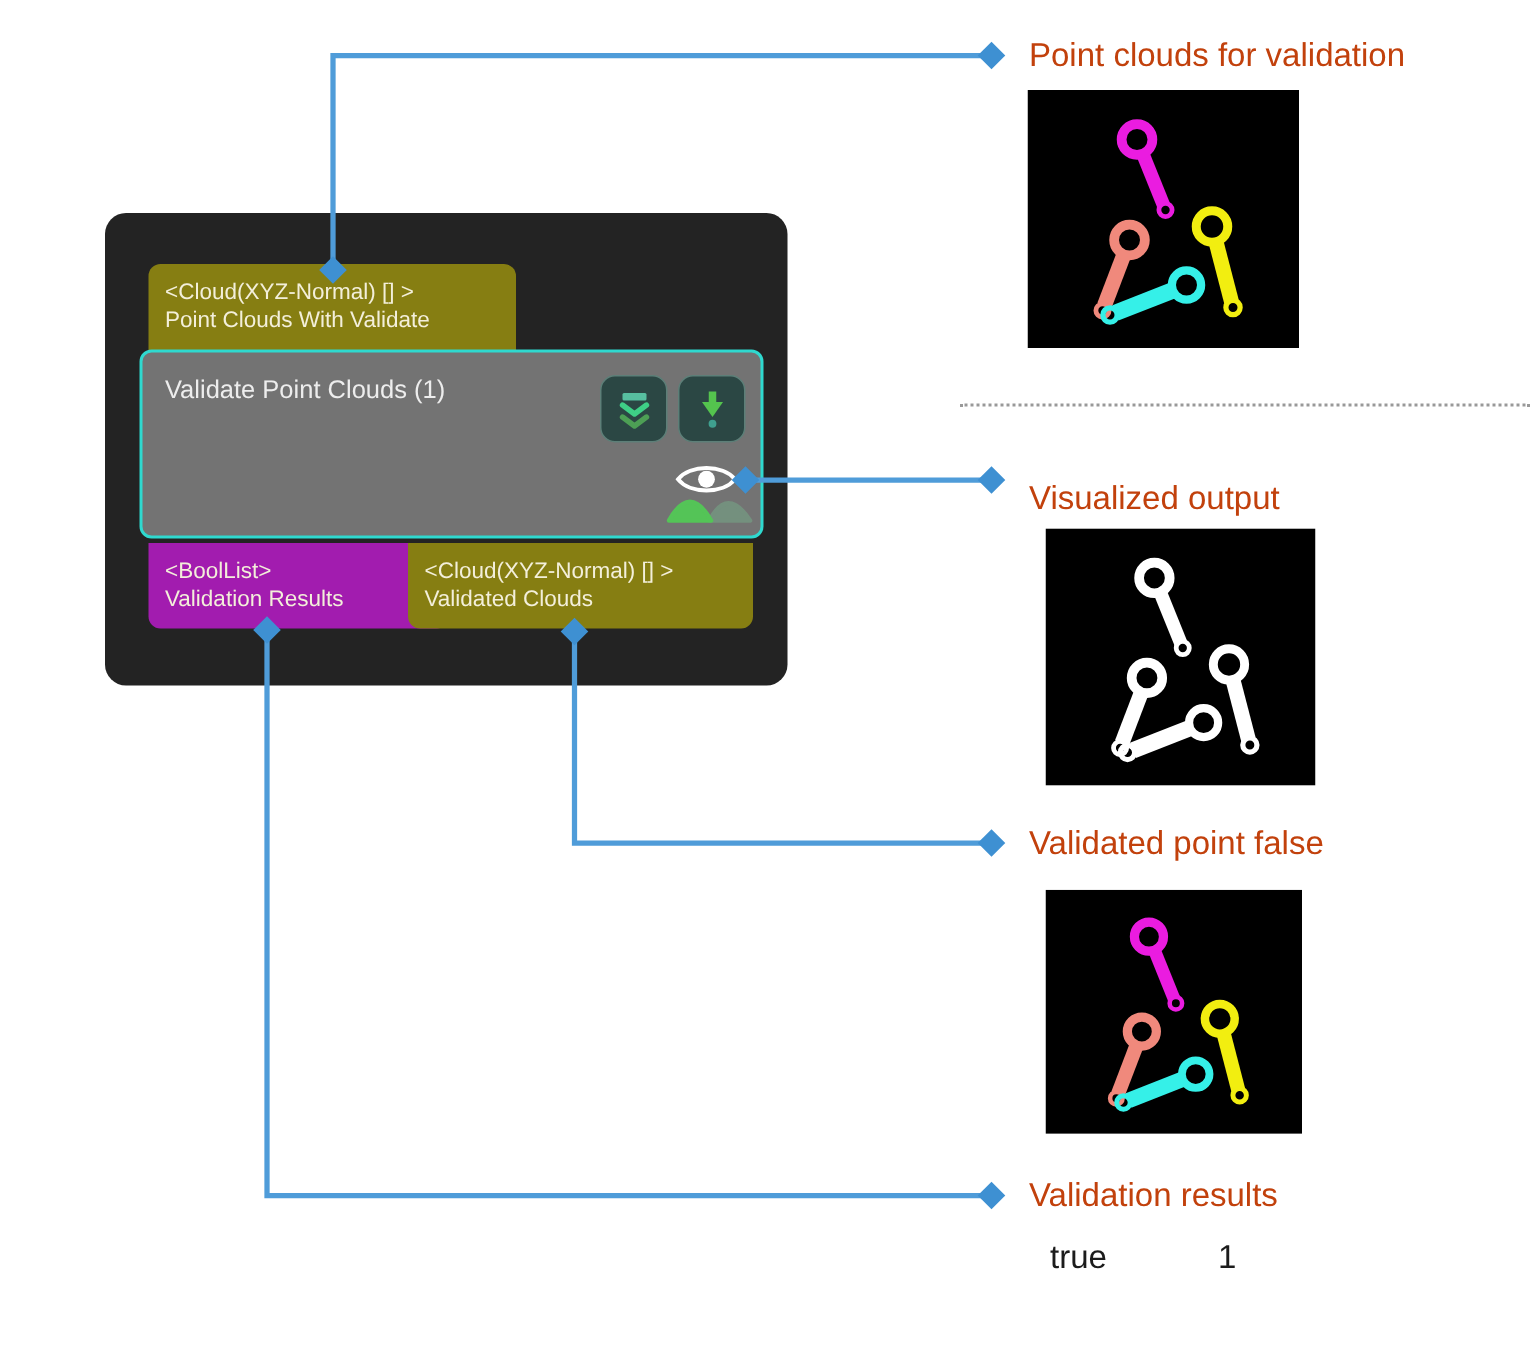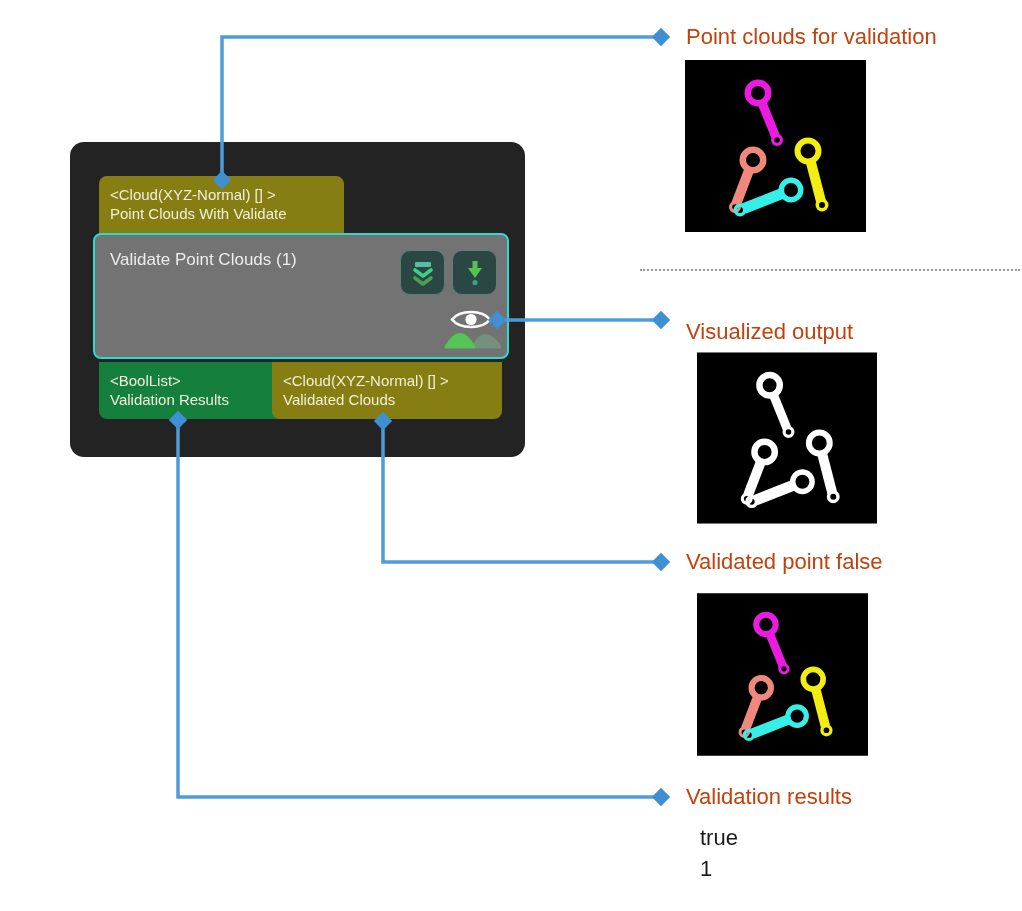--- a/index.html
+++ b/index.html
@@ -6,21 +6,21 @@
   #canvas{position:relative;width:1022px;height:911px;background:#ffffff;overflow:hidden;
           font-family:"Liberation Sans",sans-serif;}
 
   
   .node-outer{position:absolute;left:70px;top:142px;width:455px;height:315px;
               background:#232323;border-radius:14px;}
   .port{position:absolute;color:#f3efda;font-size:15px;line-height:19px;
         padding:9px 10px 0 11px;box-sizing:border-box;}
   .port-top{left:99px;top:176px;width:245px;height:58px;background:#867e12;
             border-radius:8px 8px 0 0;}
-  .port-bl{left:99px;top:362px;width:200px;height:57px;background:#15803d;
+  .port-bl{left:99px;top:362px;width:200px;height:57px;background:#a21caf;
            border-radius:0 0 8px 8px;}
   .port-br{left:272px;top:362px;width:230px;height:57px;background:#867e12;
            border-radius:0 0 8px 8px;}
   .node-main{position:absolute;left:93px;top:233px;width:416px;height:126px;
              background:#737373;border:2px solid #2fd9cf;border-radius:8px;
              box-sizing:border-box;}
   .node-title{position:absolute;left:15px;top:15px;color:#ededed;font-size:17px;}
   .nbtn{position:absolute;top:15px;width:45px;height:45px;background:#2b4744;
         border:1px solid #5d7f78;border-radius:10px;padding:0;cursor:pointer;
         display:flex;align-items:center;justify-content:center;}
@@ -34,21 +34,21 @@
   .diamond{fill:#3e90d2;stroke:none;}
 
   
   .ann{position:absolute;left:686px;color:#c2410c;font-size:22px;line-height:28px;
        white-space:nowrap;}
   .ann1{top:23px;} .ann2{top:306px;margin-top:12px;} .ann3{top:548px;} .ann4{top:783px;}
   .divider{position:absolute;left:640px;top:269px;width:380px;height:0;
            border-top:2px dotted #999999;}
   .rod-img{position:absolute;}
   .results{position:absolute;left:700px;top:822px;color:#1c1c1c;font-size:22px;}
-  .results .row{display:flex;line-height:31px;flex-direction:column;}
+  .results .row{display:flex;line-height:31px;}
   .results .val{width:112px;}
 </style>
 </head>
 <body>
 
 <div id="canvas">
 
   <div class="node-outer">
     <div class="port port-top" style="left:29px;top:34px;">
       <div>&lt;Cloud(XYZ-Normal) [] &gt;</div>

